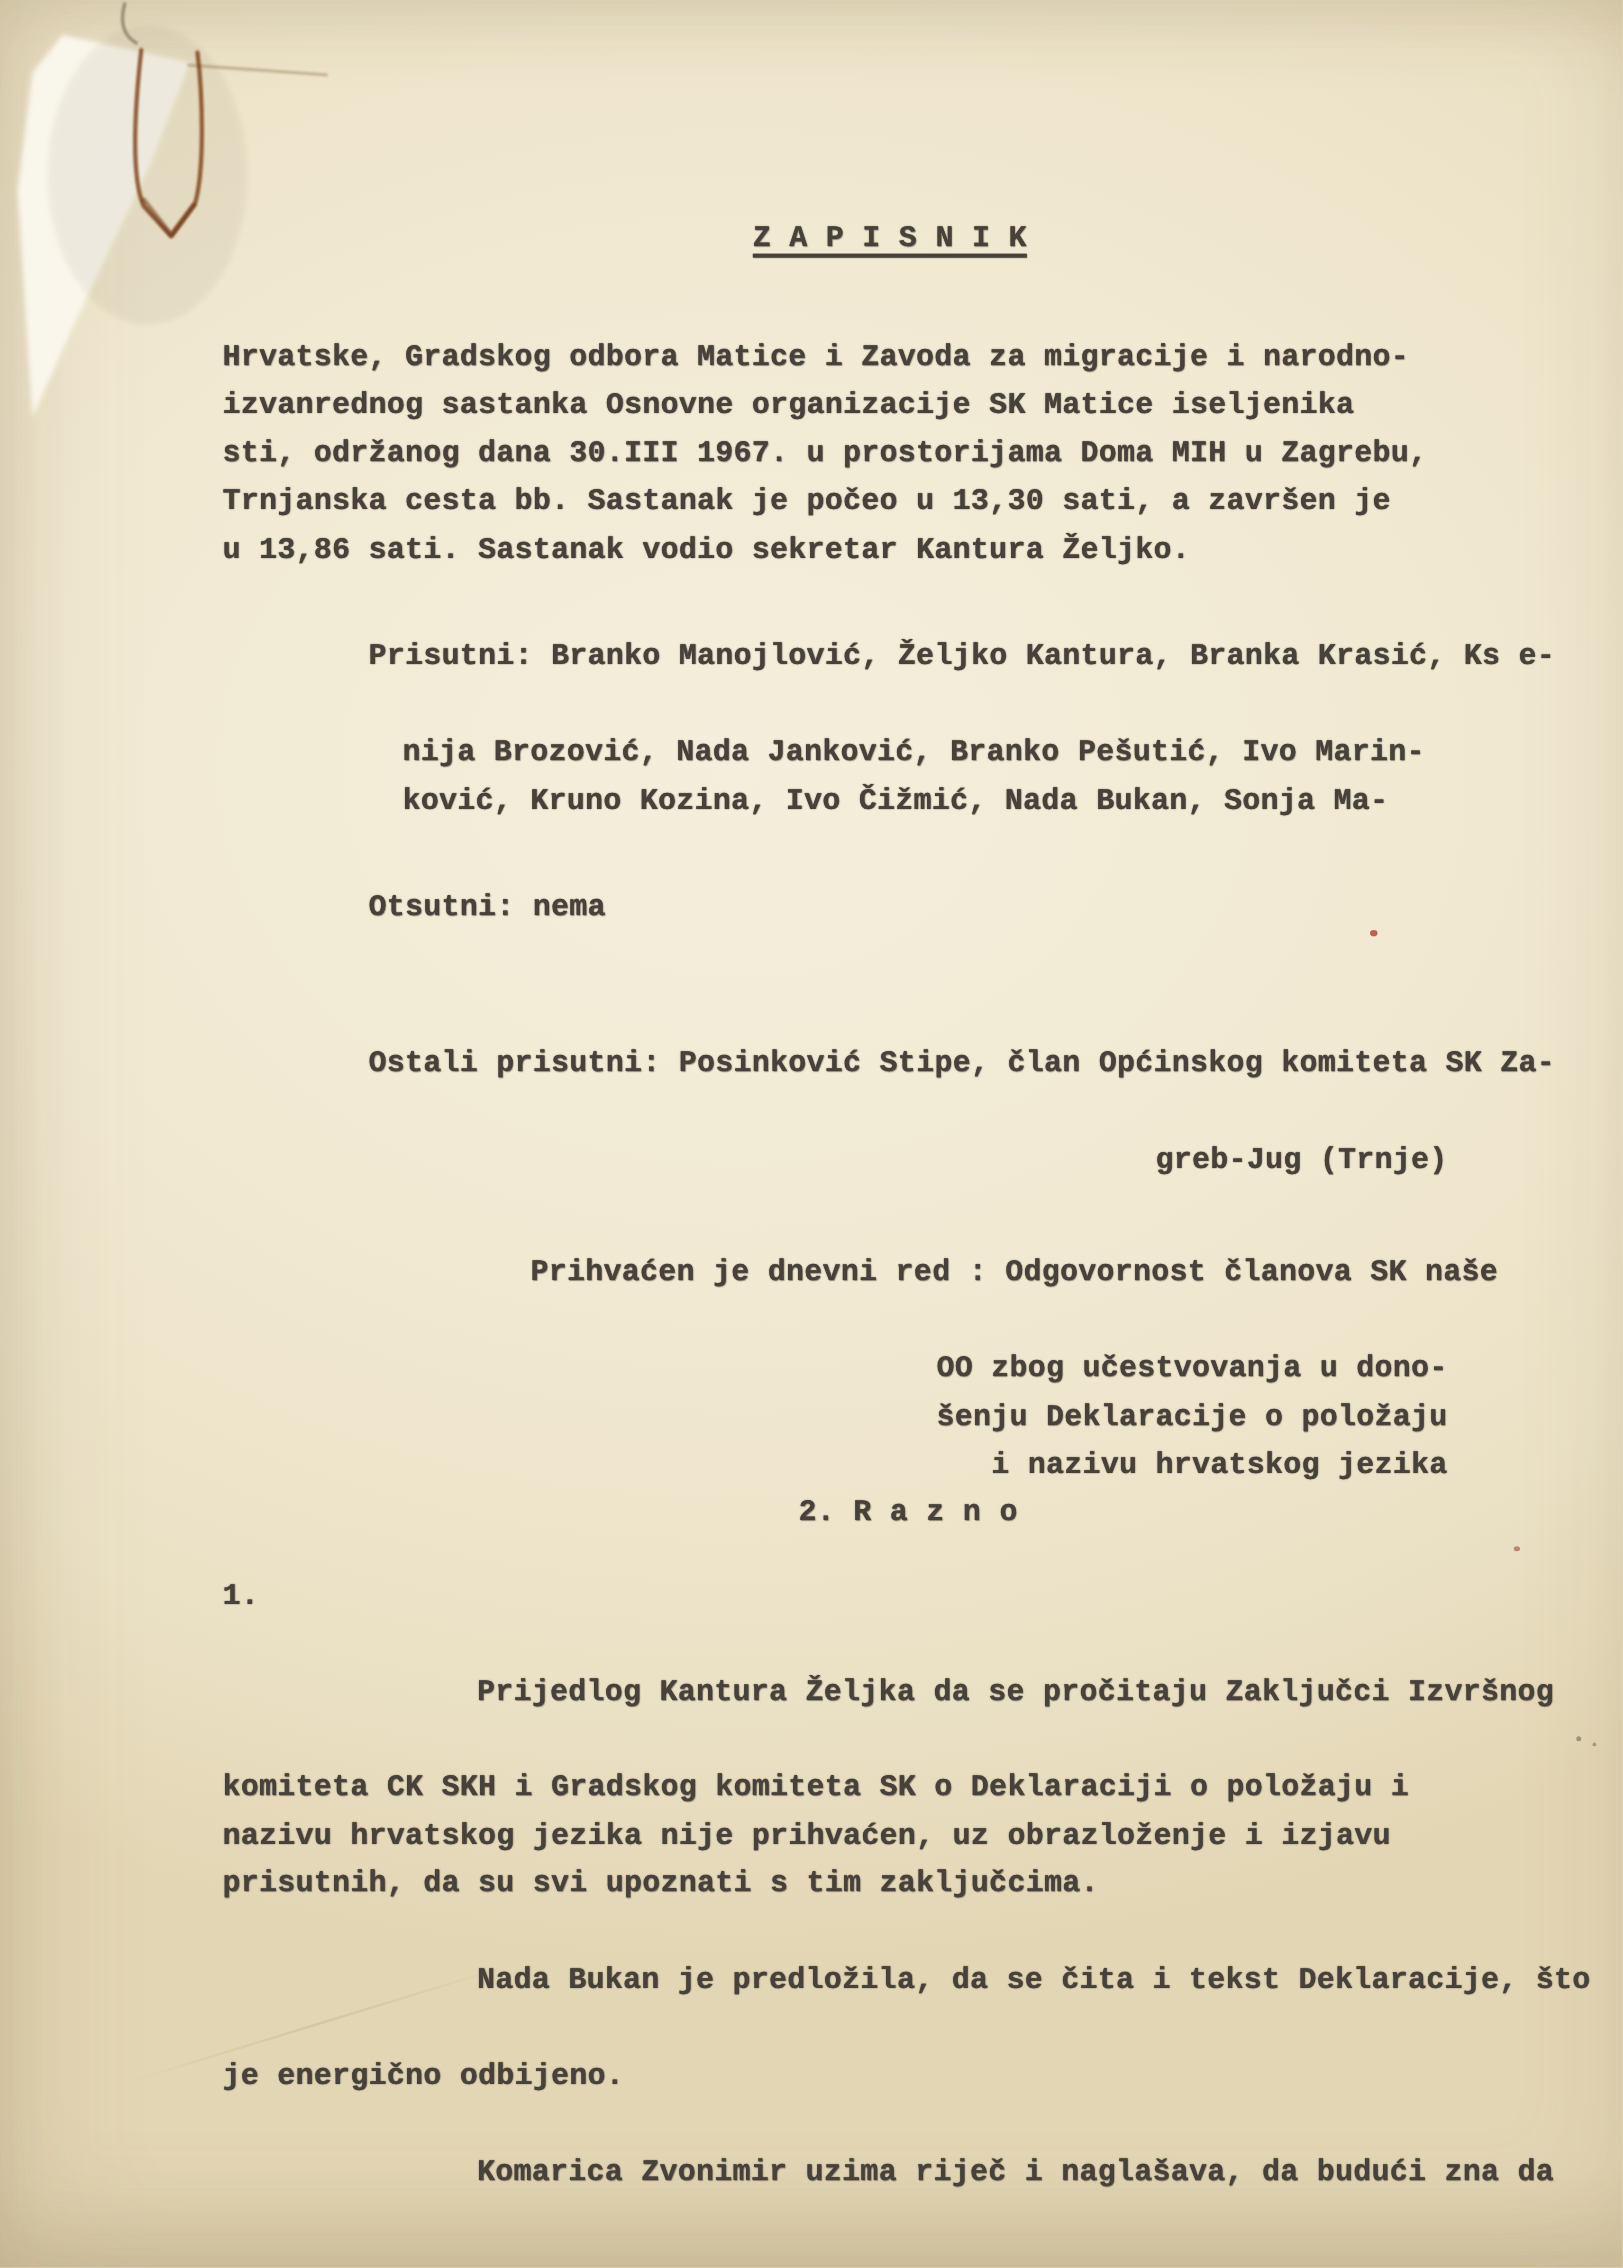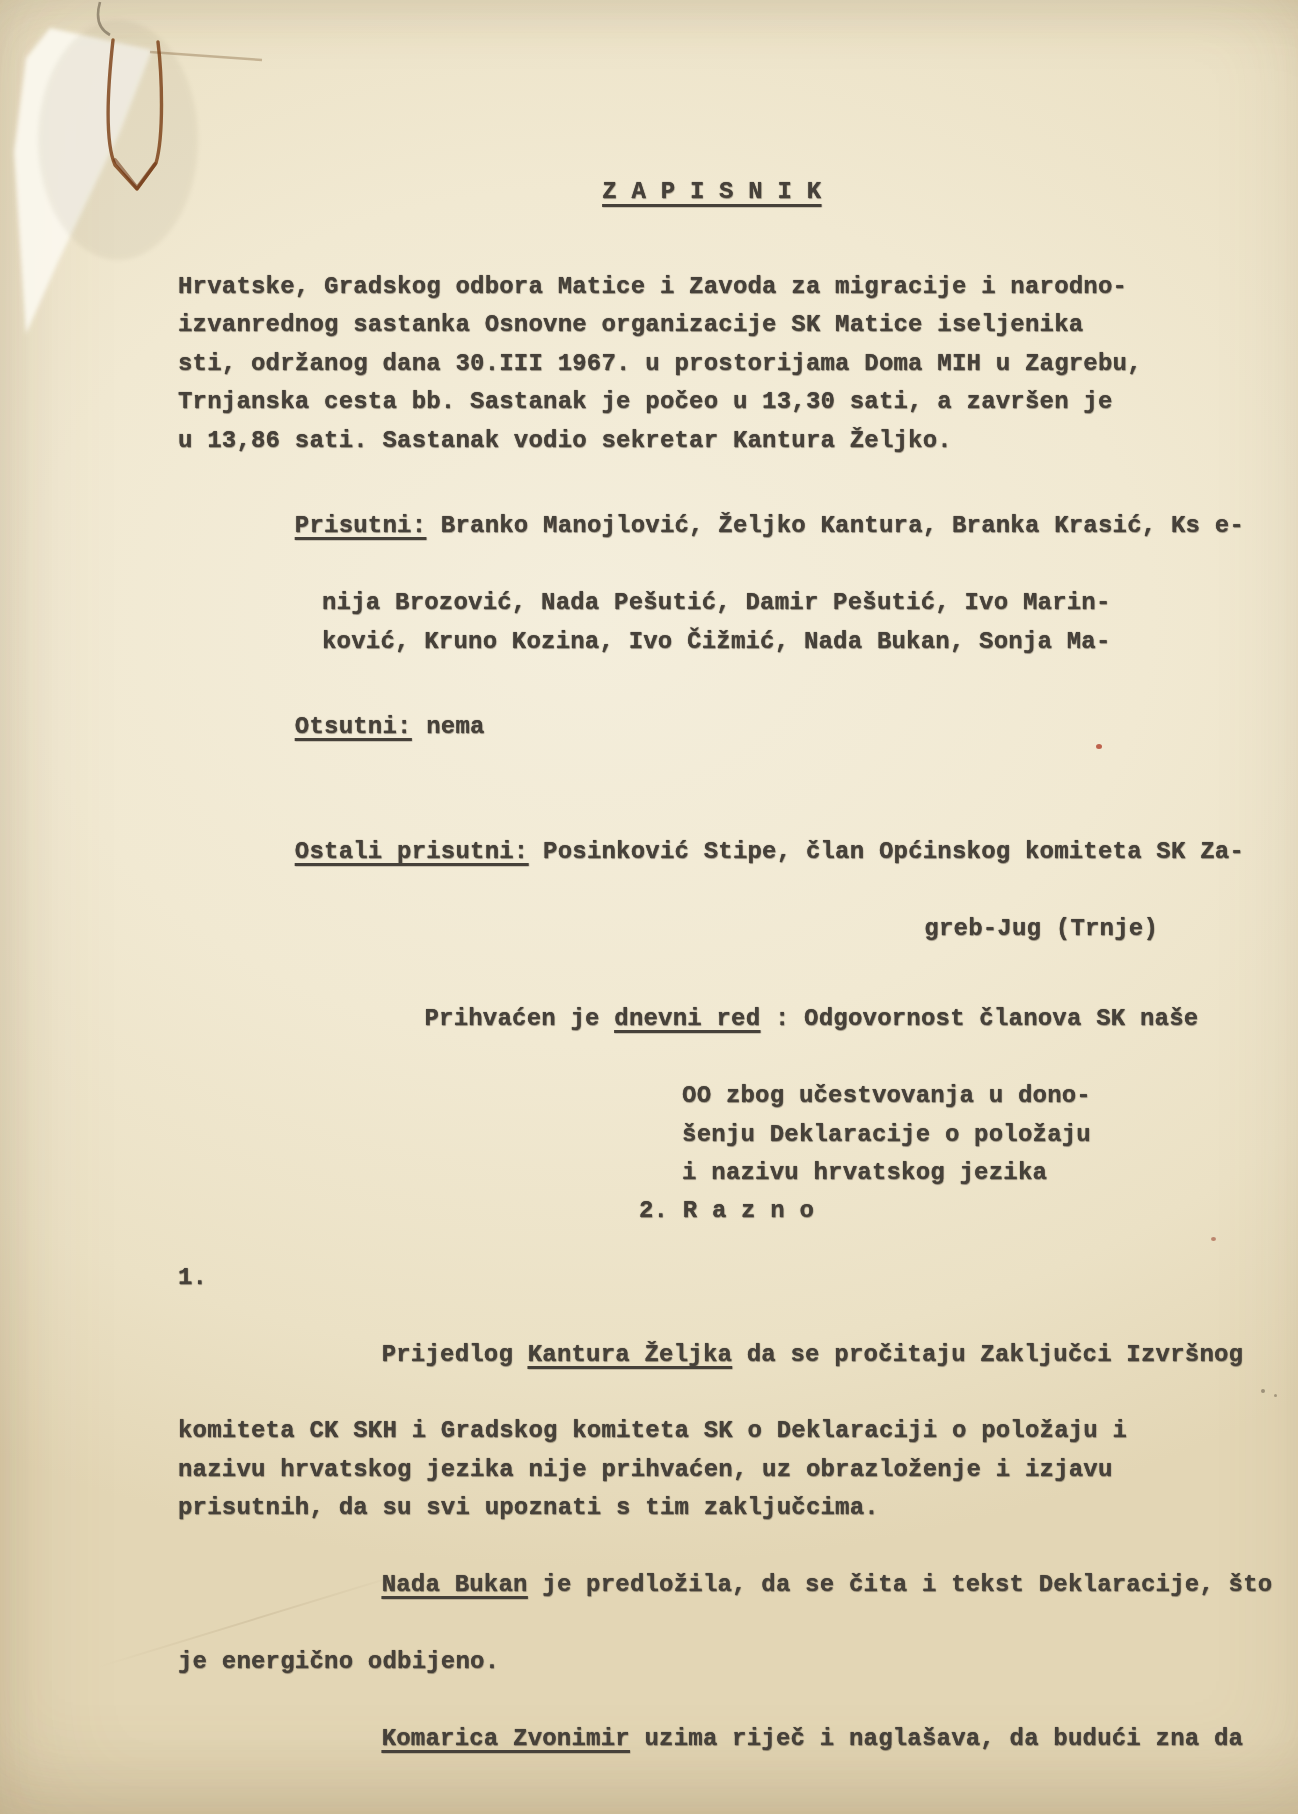--- a/index.html
+++ b/index.html
@@ -41,29 +41,28 @@
     text-align: center;
     line-height: 40px;
   }
   .title-ln .u-title {
     display: inline-block;
     text-decoration: underline;
     text-decoration-thickness: 3px;
     text-underline-offset: 6px;
   }
   .u {
-    text-decoration: underline;
     text-decoration-thickness: 2.6px;
     text-underline-offset: 5px;
   }
   .ind4  { margin-left: 4ch; }
   .ind9  { margin-left: 9ch; }
   .ind10 { margin-left: 10ch; }
   .ind32 { margin-left: 32ch; }
-  .ind35 { margin-left: 35ch; }
+  .ind35 { margin-left: 35ch; text-align: right; }
   .ind50 { margin-left: 50ch; }
   .blk-intro   { margin-top: 16px; }
   .blk-pris    { margin-top: 9px; }
   .blk-otsutni { margin-top: 9px; }
   .blk-ostali  { margin-top: 9px; text-align: right; }
   .blk-dnevni  { margin-top: 14px; }
   .blk-sec1    { margin-top: 28px; }
   .artifacts-svg { position: absolute; top: 0; left: 0; pointer-events: none; }
   .speck { position: absolute; border-radius: 50%; pointer-events: none; }
   .speck-red1  { left: 1096px; top: 744px;  width: 6px; height: 5px; background: rgba(176,64,42,.8); }
@@ -116,21 +115,21 @@
       <div class="ln">izvanrednog sastanka Osnovne organizacije SK Matice iseljenika</div>
       <div class="ln">sti, održanog dana 30.III 1967. u prostorijama Doma MIH u Zagrebu,</div>
       <div class="ln">Trnjanska cesta bb. Sastanak je počeo u 13,30 sati, a završen je</div>
       <div class="ln">u 13,86 sati. Sastanak vodio sekretar Kantura Željko.</div>
     </div>
 
     <div class="blk-pris">
       <div class="ln">
         <span class="u">Prisutni:</span><span> Branko Manojlović, Željko Kantura, Branka Krasić, Ks e-</span>
       </div>
-      <div class="ln ind10">nija Brozović, Nada Pešutić, Damir Pešutić, Ivo Marin-</div>
+      <div class="ln ind10">nija Brozović, Nada Janković, Branko Pešutić, Ivo Marin-</div>
       <div class="ln ind10">ković, Kruno Kozina, Ivo Čižmić, Nada Bukan, Sonja Ma-</div>
     </div>
 
     <div class="blk-otsutni">
       <div class="ln">
         <span class="u">Otsutni:</span><span> nema</span>
       </div>
     </div>
 
     <div class="blk-ostali">

